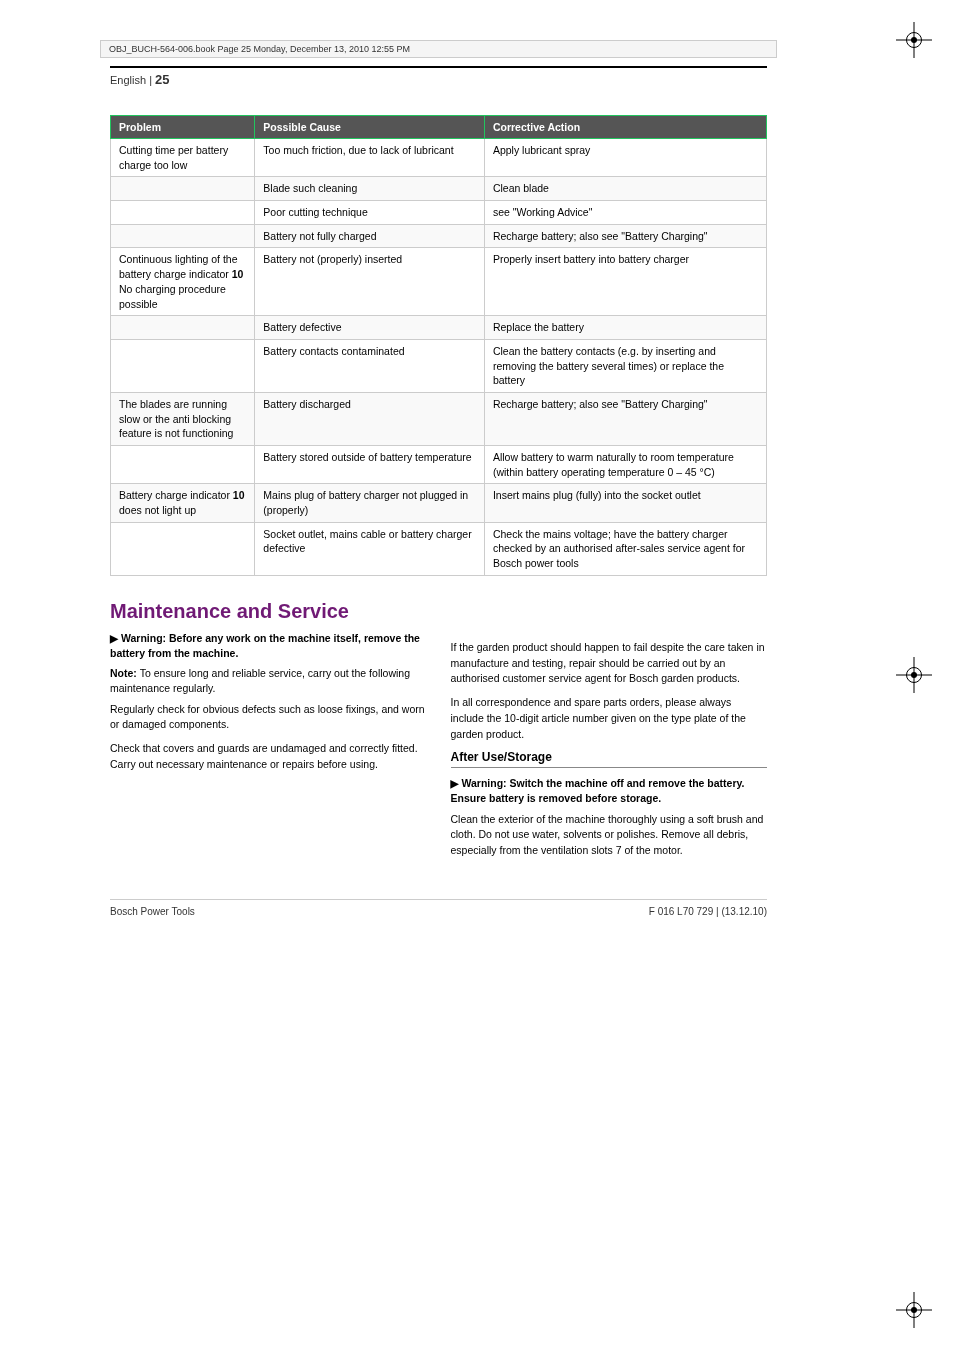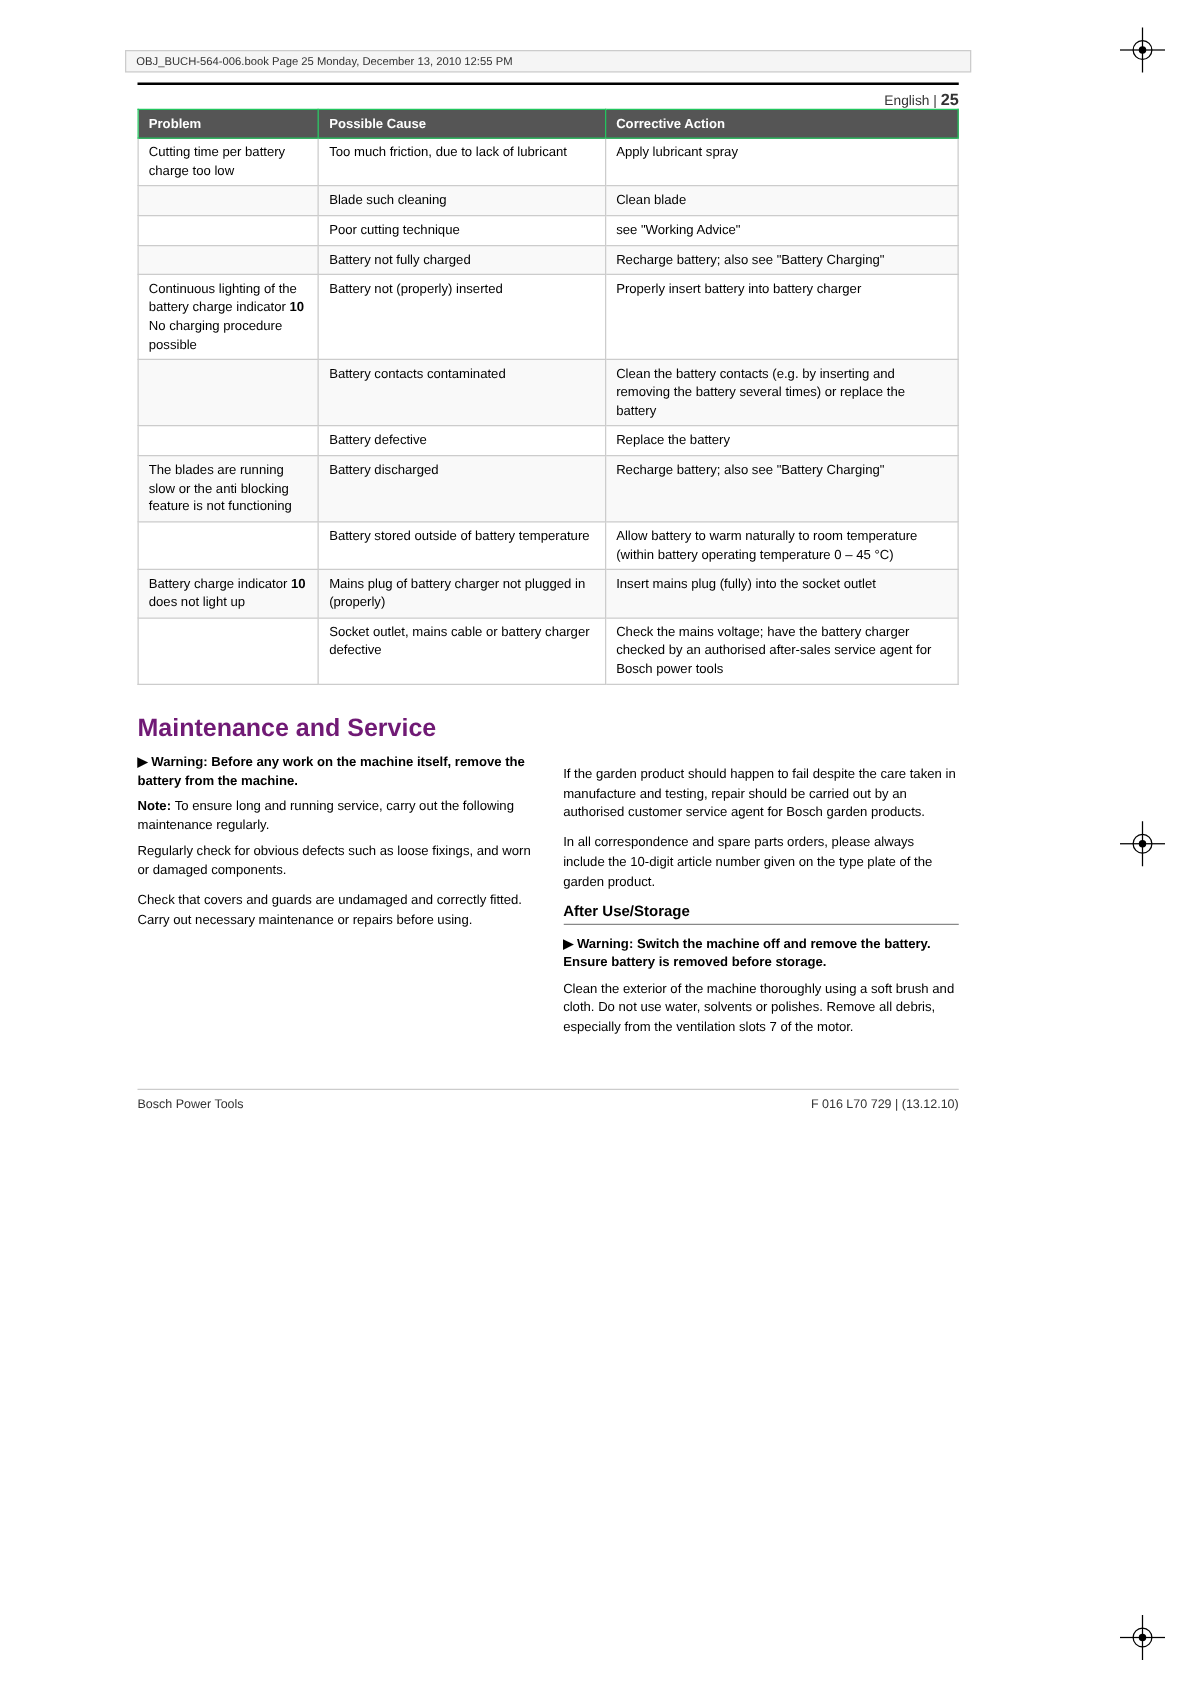--- a/index.html
+++ b/index.html
@@ -75,26 +75,25 @@
       padding: 3px 8px;
       font-size: 9px;
       color: #333;
       margin-bottom: 8px;
       margin-left: 40px;
       margin-right: 40px;
     }
 
     
     .page-number-area {
-      text-align: right;
       font-size: 11px;
       color: #333;
       border-top: 2px solid #000;
       padding-top: 4px;
-      margin-bottom: 0;
+      margin-bottom: 28px;
     }
     .page-number-area span.lang {
       font-weight: normal;
     }
     .page-number-area span.number {
       font-weight: bold;
       font-size: 13px;
     }
 
     
@@ -263,27 +262,27 @@
             <td>Battery not fully charged</td>
             <td>Recharge battery; also see "Battery Charging"</td>
           </tr>
           <tr>
             <td>Continuous lighting of the battery charge indicator <strong>10</strong><br>No charging procedure possible</td>
             <td>Battery not (properly) inserted</td>
             <td>Properly insert battery into battery charger</td>
           </tr>
           <tr>
             <td></td>
+            <td>Battery defective</td>
+            <td>Replace the battery</td>
+          </tr>
+          <tr>
+            <td></td>
             <td>Battery contacts contaminated</td>
             <td>Clean the battery contacts (e.g. by inserting and removing the battery several times) or replace the battery</td>
-          </tr>
-          <tr>
-            <td></td>
-            <td>Battery defective</td>
-            <td>Replace the battery</td>
           </tr>
           <tr>
             <td>The blades are running slow or the anti blocking feature is not functioning</td>
             <td>Battery discharged</td>
             <td>Recharge battery; also see "Battery Charging"</td>
           </tr>
           <tr>
             <td></td>
             <td>Battery stored outside of battery temperature</td>
             <td>Allow battery to warm naturally to room temperature (within battery operating temperature 0 – 45 °C)</td>
@@ -304,21 +303,21 @@
     <div class="main-content">
 
       <div class="col-left">
         <h2 class="section-title">Maintenance and Service</h2>
 
 
         <p class="warning-text">Warning: Before any work on the machine itself, remove the battery from the machine.</p>
 
         <p class="note-text">
           <strong>Note: </strong>
-          <span>To ensure long and running service, carry out the following maintenance regularly.</span>
+          <span>To ensure long and reliable service, carry out the following maintenance regularly.</span>
         </p>
 
         <p class="body-text">Regularly check for obvious defects such as loose fixings, and worn or damaged components.</p>
         <p class="body-text">Check that covers and guards are undamaged and correctly fitted. Carry out necessary maintenance or repairs before using.</p>
       </div>
 
       <div class="col-right">
         <p class="body-text">If the garden product should happen to fail despite the care taken in manufacture and testing, repair should be carried out by an authorised customer service agent for Bosch garden products.</p>
         <p class="body-text">In all correspondence and spare parts orders, please always include the 10-digit article number given on the type plate of the garden product.</p>
 

